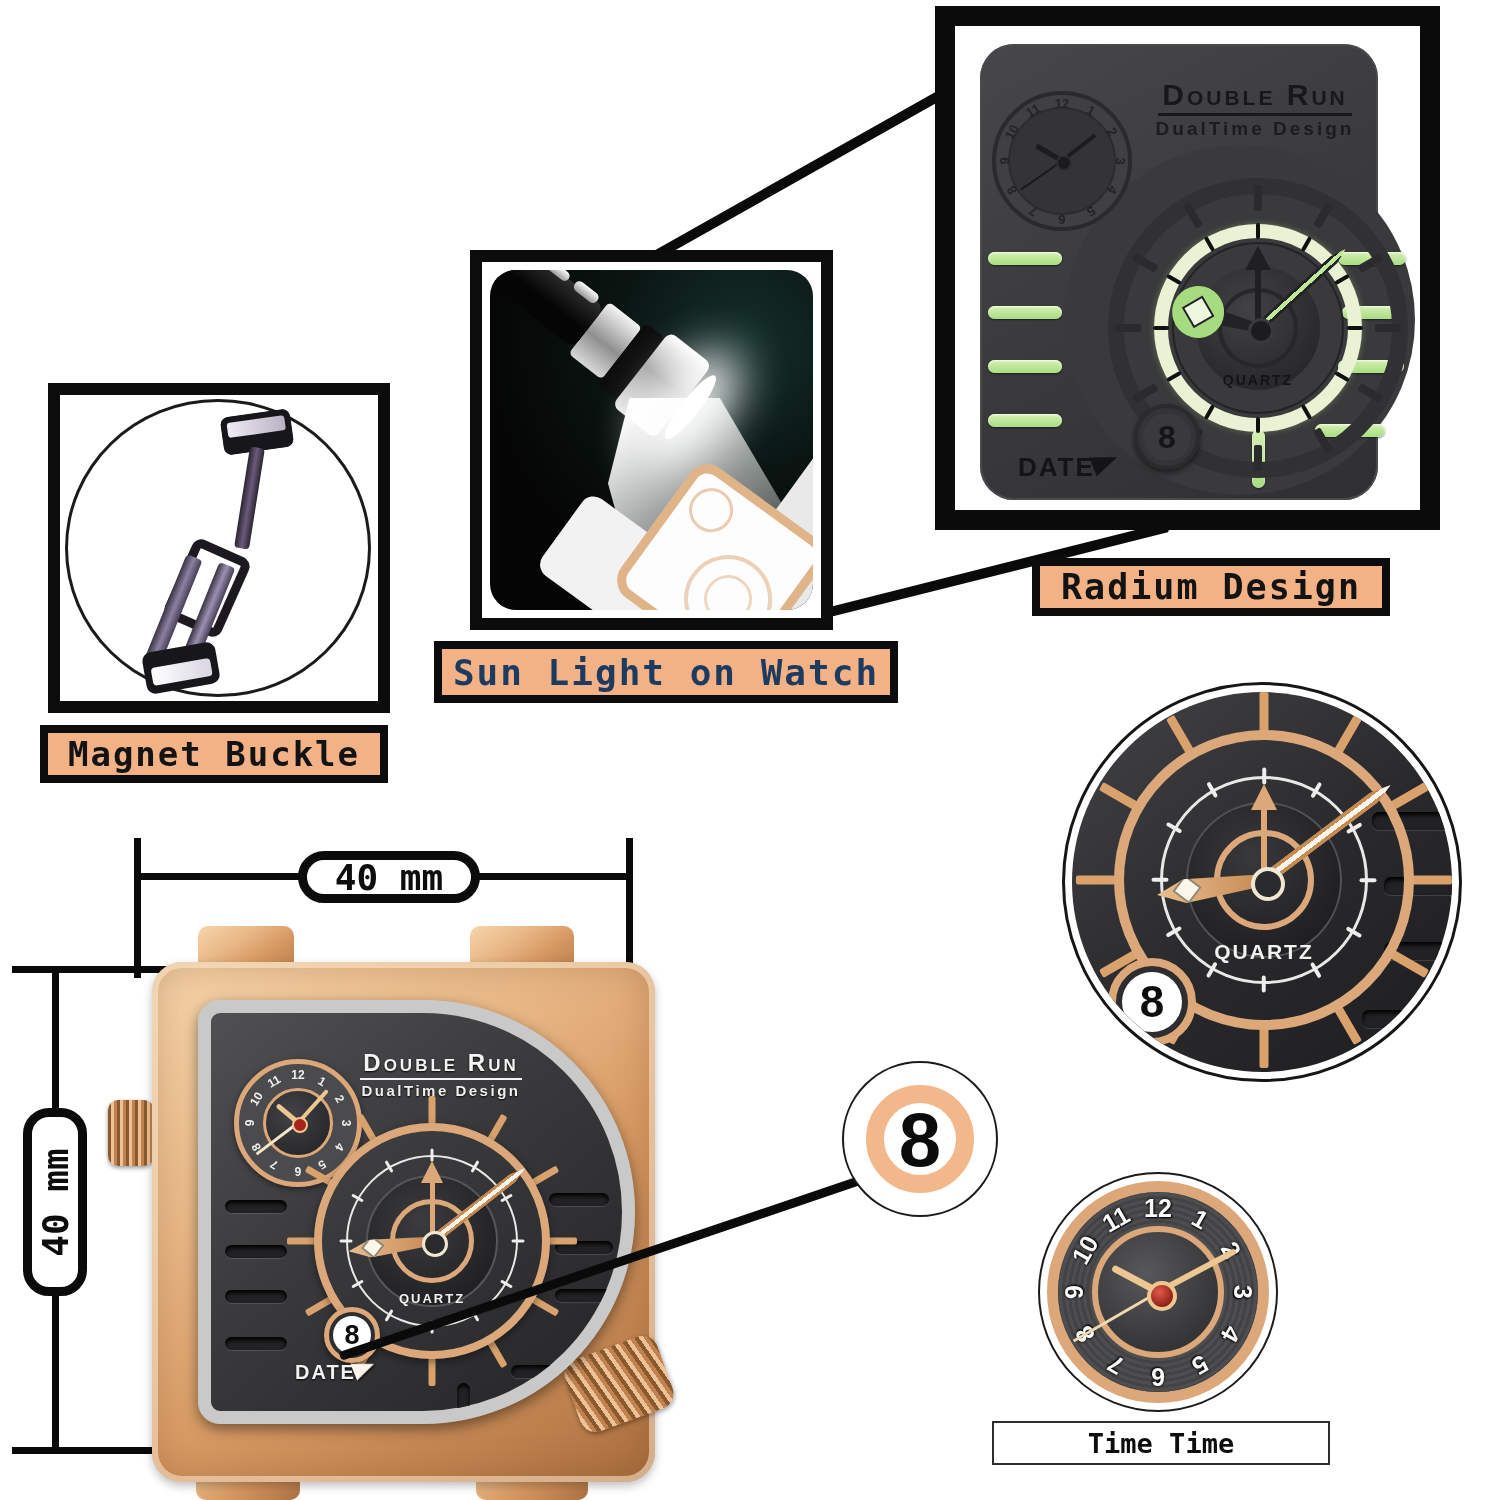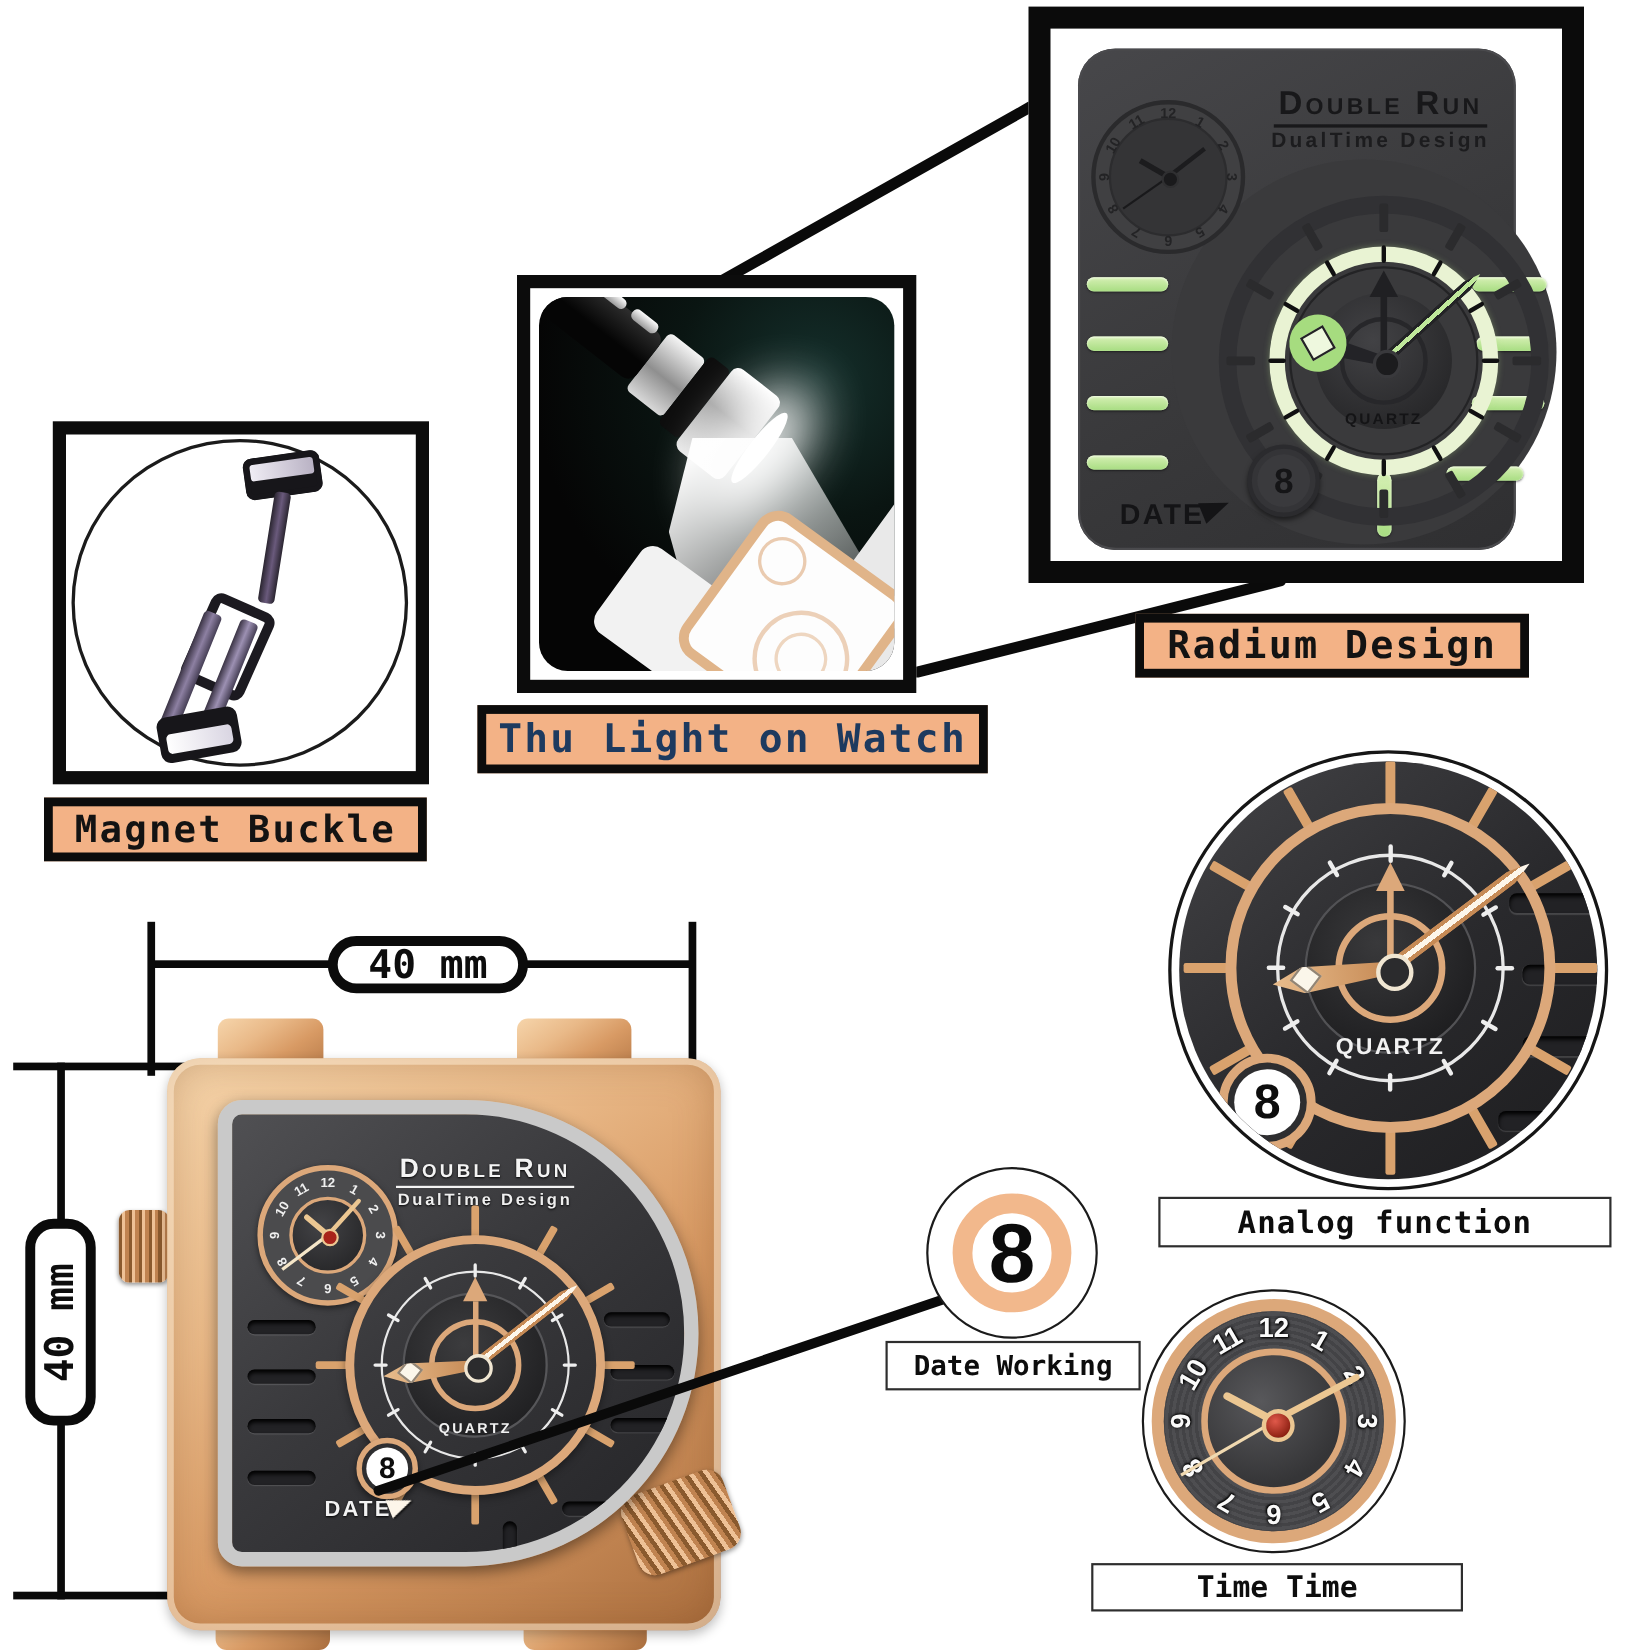--- a/index.html
+++ b/index.html
@@ -164,21 +164,21 @@
       <div class="abs" style="left:150px;top:218px;width:162px;height:160px;border-radius:22px;background:#fdfdfd;
                   border:9px solid #e0b489;transform:rotate(36deg);box-sizing:border-box;">
         <div class="ring" style="left:8px;top:8px;width:44px;height:44px;border:3px solid rgba(216,154,100,.5);box-sizing:border-box;"></div>
         <div class="ring" style="left:52px;top:48px;width:88px;height:88px;border:4px solid rgba(216,154,100,.45);box-sizing:border-box;"></div>
         <div class="ring" style="left:72px;top:68px;width:48px;height:48px;border:3px solid rgba(216,154,100,.4);box-sizing:border-box;"></div>
       </div>
     </div>
   </div>
 
   <div class="peach-label" style="left:434px;top:641px;width:464px;height:62px;background:#f3b286;color:#1d3a5f;font-size:36px;letter-spacing:2px;box-sizing:border-box;">
-    <span>Thu Light on Watch</span>
+    <span>Sun Light on Watch</span>
   </div>
 
   <div class="abs" style="left:48px;top:383px;width:342px;height:330px;background:#fff;border:12px solid #0c0c0c;box-sizing:border-box;">
     <div class="ring" style="left:5px;top:4px;width:306px;height:298px;border:3px solid #1b1b1b;box-sizing:border-box;"></div>
 
     <div class="abs" style="left:162px;top:18px;width:70px;height:38px;border-radius:8px;background:#17161a;transform:rotate(-8deg);box-shadow:inset 0 0 0 5px #17161a;">
       <span class="abs" style="left:6px;top:6px;width:58px;height:15px;border-radius:3px;background:linear-gradient(90deg,#efecf4,#b9b2c4);"></span>
     </div>
     <div class="abs" style="left:182px;top:52px;width:15px;height:102px;background:linear-gradient(90deg,#2a2530,#6a5a7c 50%,#2a2530);transform:rotate(9deg);border-radius:4px;"></div>
     <div class="abs" style="left:116px;top:150px;width:62px;height:86px;border:9px solid #1c1a20;border-radius:10px;transform:rotate(24deg);box-sizing:border-box;"></div>
@@ -363,30 +363,24 @@
         <div class="hand pt" style="left:-6.5px;top:-158px;width:13px;height:158px;background:linear-gradient(90deg,#c68a55 0 4px,#fdf6ea 4px 9px,#c68a55 9px);transform:rotate(53deg);"></div>
         <div class="ring" style="left:-13px;top:-13px;width:26px;height:26px;background:#2b2b2d;border:4px solid #f0e6d2;"></div>
         <div class="quartz" style="left:0;top:72px;font-size:21px;color:#f2f2f2;">QUARTZ</div>
         <div class="center0" style="left:-112px;top:122px;">
           <div class="ring" style="left:-44px;top:-44px;width:88px;height:88px;border:8px solid #dca87a;background:#2e2e30;box-sizing:border-box;"></div>
           <div class="flex-c ring" style="left:-30px;top:-30px;width:60px;height:60px;background:#fff;font-weight:bold;font-size:44px;color:#0d0d0d;">8</div>
         </div>
       </div>
     </div>
   </div>
-  <div class="white-label" style="left:1053px;top:1088px;width:412px;height:46px;font-size:28px;letter-spacing:1px;box-sizing:border-box;">
-    <span>Analog function</span>
-  </div>
 
   <div class="ring" style="left:842px;top:1061px;width:156px;height:156px;background:#fff;border:2px solid #1b1b1b;box-sizing:border-box;">
     <div class="ring" style="left:22px;top:22px;width:108px;height:108px;border:18px solid #f2b88c;background:#fff;box-sizing:border-box;"></div>
     <div class="flex-c abs" style="left:0;top:0;width:152px;height:152px;font-weight:bold;font-size:76px;color:#0b0b0b;">8</div>
-  </div>
-  <div class="white-label" style="left:805px;top:1219px;width:232px;height:45px;font-size:25px;box-sizing:border-box;">
-    <span>Date Working</span>
   </div>
 
   <div class="ring" style="left:1038px;top:1172px;width:240px;height:240px;background:#fff;border:2px solid #1b1b1b;box-sizing:border-box;">
     <div class="center0" style="left:118px;top:118px;">
       <div class="ring" style="left:-111px;top:-111px;width:222px;height:222px;border:11px solid #dca87a;background:#4b4b4d;box-sizing:border-box;box-shadow:inset 0 2px 4px rgba(255,255,255,.35);"></div>
       <div class="ring" style="left:-100px;top:-100px;width:200px;height:200px;background:repeating-radial-gradient(circle,#4e4e51 0 3px,#434346 3px 6px);"></div>
       <div class="center0">
           <span style="position: absolute; left: 0px; top: 0px; font: 700 25px &quot;Liberation Sans&quot;, sans-serif; color: rgb(250, 250, 250); transform: translate(-50%, -50%) rotate(0deg) translateY(-84px); text-shadow: rgb(0, 0, 0) 0px 0px 3px, rgb(0, 0, 0) 1px 1px 2px;">12</span>
           <span style="position: absolute; left: 0px; top: 0px; font: 700 25px &quot;Liberation Sans&quot;, sans-serif; color: rgb(250, 250, 250); transform: translate(-50%, -50%) rotate(30deg) translateY(-84px); text-shadow: rgb(0, 0, 0) 0px 0px 3px, rgb(0, 0, 0) 1px 1px 2px;">1</span>
           <span style="position: absolute; left: 0px; top: 0px; font: 700 25px &quot;Liberation Sans&quot;, sans-serif; color: rgb(250, 250, 250); transform: translate(-50%, -50%) rotate(60deg) translateY(-84px); text-shadow: rgb(0, 0, 0) 0px 0px 3px, rgb(0, 0, 0) 1px 1px 2px;">2</span>

